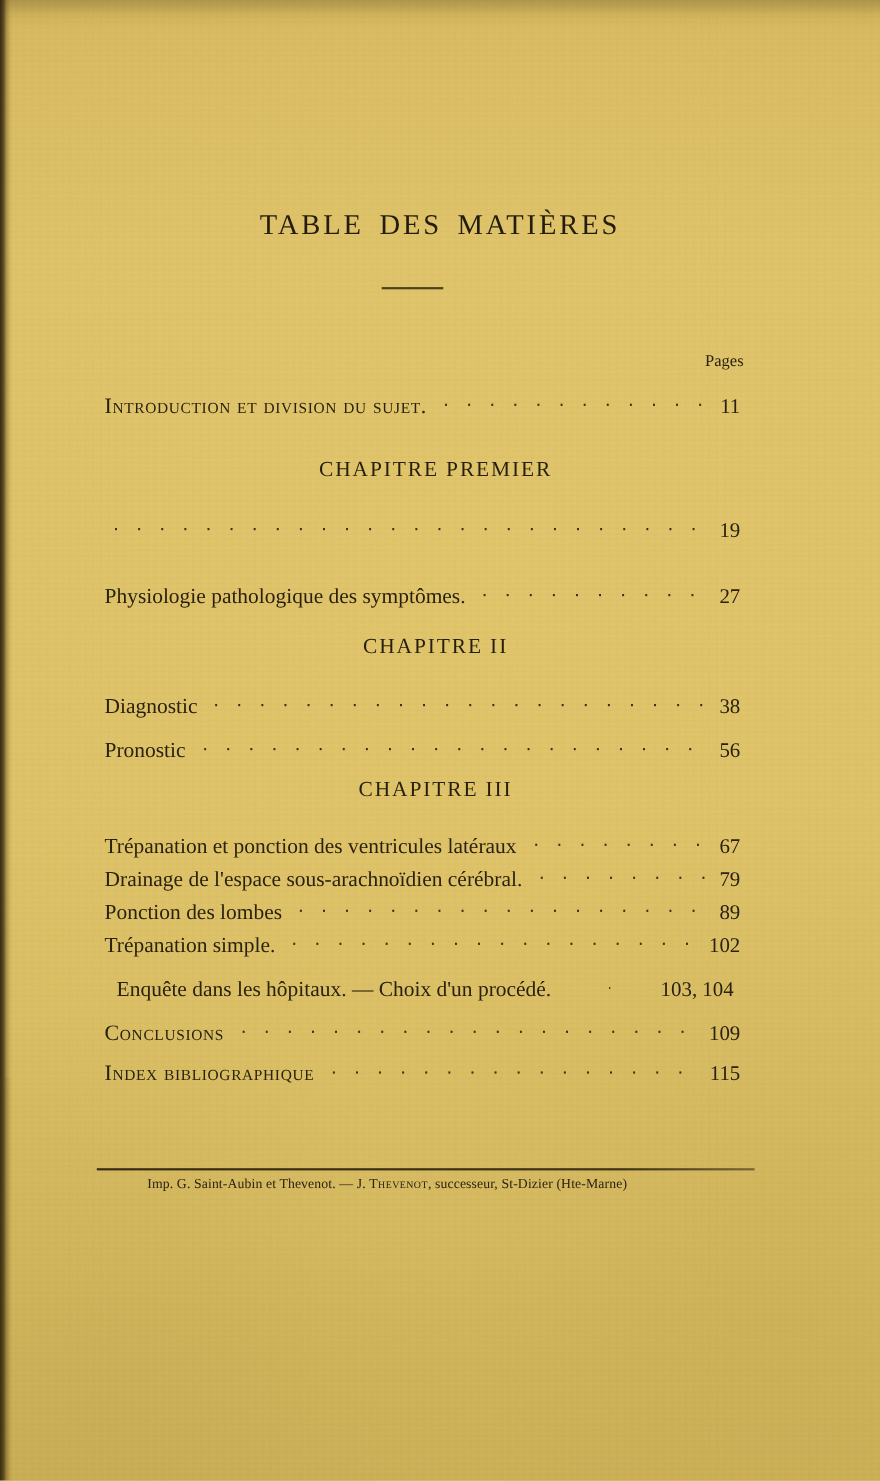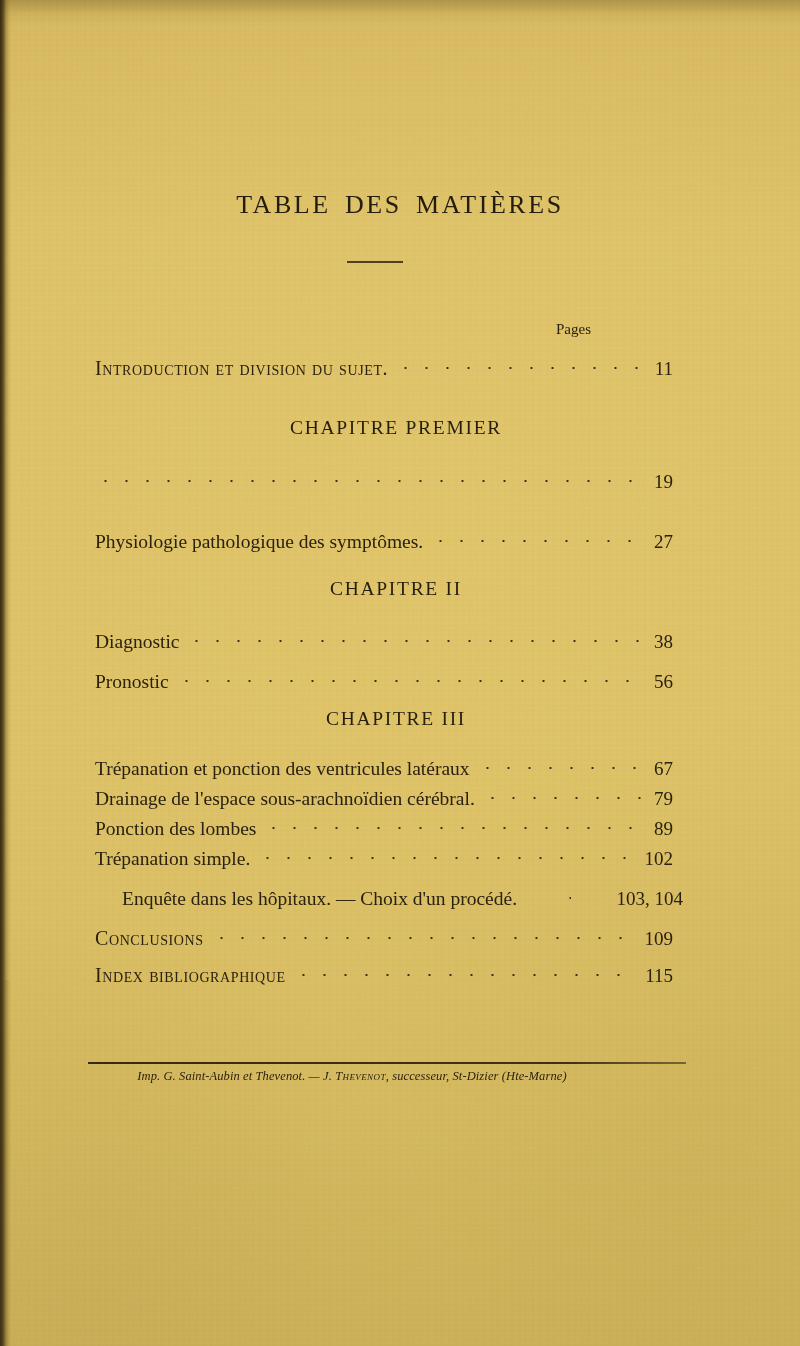--- a/index.html
+++ b/index.html
@@ -87,21 +87,21 @@
     height: 2px;
     background: #3a2e13;
     opacity: 0.88;
   }
 
   .pages-label {
     position: absolute;
     top: 321px;
     left: 556px;
     width: 120px;
-    text-align: left;
+    text-align: right;
     font-size: 15px;
     color: #2b2210;
   }
 
   
   .toc-row {
     position: absolute;
     left: 95px;
     width: 578px;
     display: flex;
@@ -164,28 +164,27 @@
   }
   .colophon {
     position: absolute;
     top: 1069px;
     left: 0;
     width: 704px;
     text-align: center;
     font-size: 12.5px;
     color: #2c2310;
     letter-spacing: 0.1px;
-    font-style: italic;
   }
   .colophon .sc {
     font-variant: small-caps;
     letter-spacing: 0.4px;
   }
 
-  .row-indent { left: 122px; width: 561px; gap: 36px; }
+  .row-indent { left: 106px; width: 561px; gap: 36px; }
 </style>
 </head>
 <body>
 
 <div class="paper"></div>
 <div class="grain"></div>
 <div class="top-shadow"></div>
 <div class="binding-edge"></div>
 <div class="binding-edge fade-low"></div>
 

